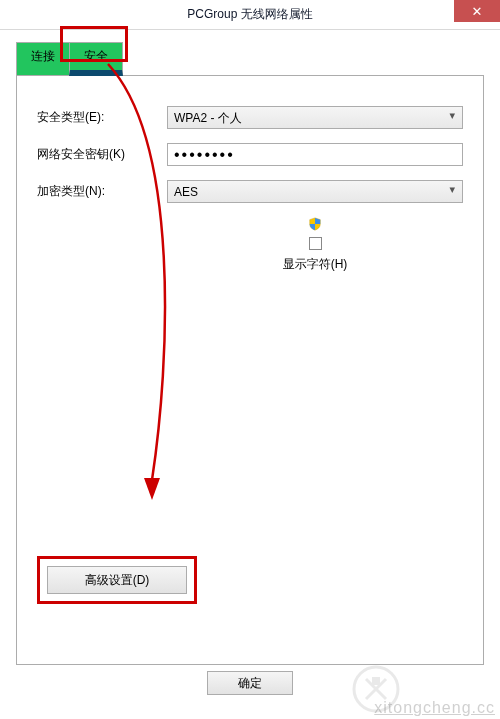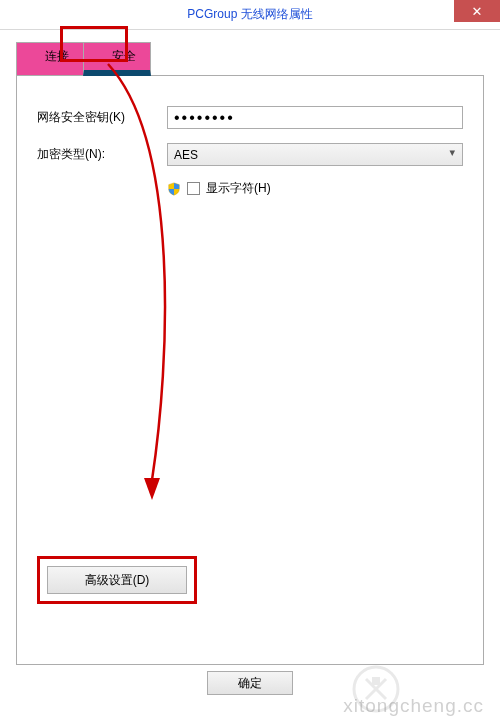--- a/index.html
+++ b/index.html
@@ -17,21 +17,21 @@
     height: 30px;
     background: #fff;
     border-bottom: 1px solid #d9d9d9;
     display: flex;
     align-items: center;
     justify-content: center;
     position: relative;
   }
   .titlebar-title {
     font-size: 12px;
-    color: #1d4ed8;
+    color: #0f172a;
   }
   .close-btn {
     position: absolute;
     right: 0;
     top: 0;
     width: 46px;
     height: 22px;
     background: #c75050;
     color: #fff;
     display: flex;
@@ -44,23 +44,23 @@
     padding: 12px 16px 16px 16px;
     position: relative;
     height: calc(100% - 30px);
   }
   .tabs {
     display: flex;
     position: relative;
     z-index: 2;
   }
   .tab {
-    padding: 5px 14px 5px 28px;
-    border: 1px solid #acacac;
-    background: #ec4899;
+    padding: 5px 14px 5px 14px;
+    border: 1px solid #acacac;
+    background: #22c55e;
     position: relative;
     cursor: pointer;
     font-size: 12px;
     margin-right: -1px;
   }
   .tab.active {
     border-bottom: 6px solid #0c4a6e;
     z-index: 3;
   }
   .tab-panel {
@@ -121,20 +121,21 @@
     font-size: 16px;
     letter-spacing: 2px;
     font-family: Arial, sans-serif;
   }
   .checkbox-row {
     display: flex;
     align-items: center;
     margin-left: 130px;
     margin-top: 6px;
     gap: 6px;
+    flex-direction: column;
   }
   .shield {
     width: 14px;
     height: 14px;
     display: inline-block;
     position: relative;
   }
   .shield svg { width: 14px; height: 14px; display:block; }
   .cb {
     width: 13px;
@@ -179,27 +180,28 @@
   .btn {
     width: 86px;
     height: 24px;
     border: 1px solid #acacac;
     background: linear-gradient(#f5f5f5, #e3e3e3);
     font-size: 12px;
     cursor: pointer;
   }
   .watermark {
     position: absolute;
-    right: 16px;
+    right: 5px;
     bottom: 2px;
-    font-size: 19px;
+    font-size: 16px;
     color: rgba(120,120,120,0.35);
     letter-spacing: 1px;
     pointer-events: none;
     font-family: Arial, sans-serif;
+    text-decoration: underline;
   }
   .wm-logo {
     position: absolute;
     right: 100px;
     bottom: 6px;
     width: 48px;
     height: 48px;
     opacity: 0.18;
     pointer-events: none;
   }
@@ -231,20 +233,30 @@
     </div>
     <div class="tab active">
       <span>安全</span>
     </div>
   </div>
 
   <div class="red-box-tab" style="left:60px; top:-4px; width:68px; height:36px;"></div>
 
   <div class="tab-panel">
 
+    <div class="form-row">
+      <div class="form-label">
+        <span>安全类型(E):</span>
+      </div>
+      <div class="select-wrap">
+        <select class="form-select">
+          <option>WPA2 - 个人</option>
+        </select>
+      </div>
+    </div>
 
     <div class="form-row">
       <div class="form-label">
         <span>网络安全密钥(K)</span>
       </div>
       <input class="form-input" type="text" value="••••••••" style="">
     </div>
 
     <div class="form-row">
       <div class="form-label">

